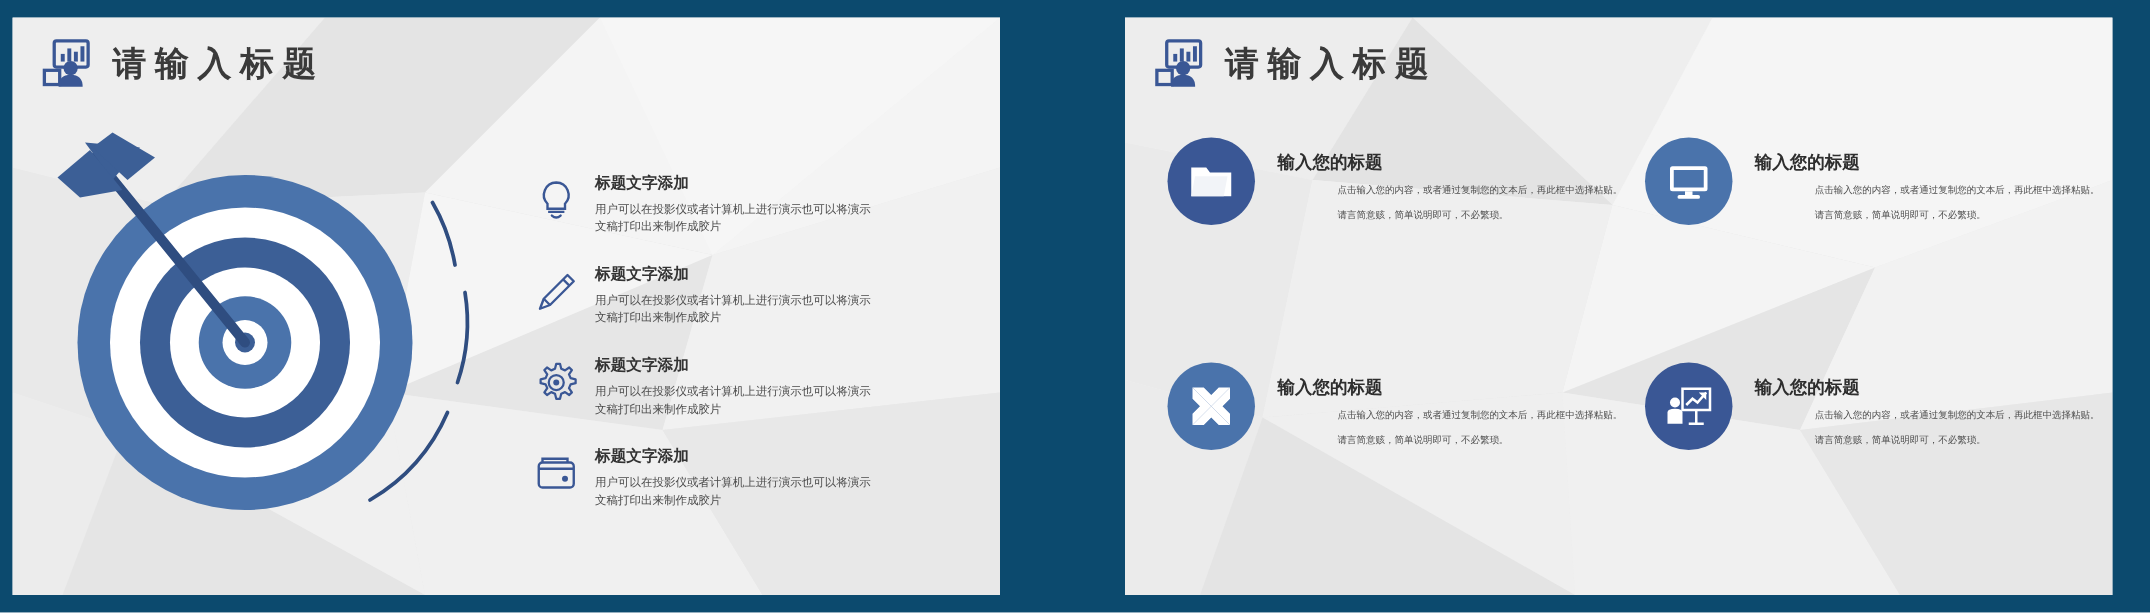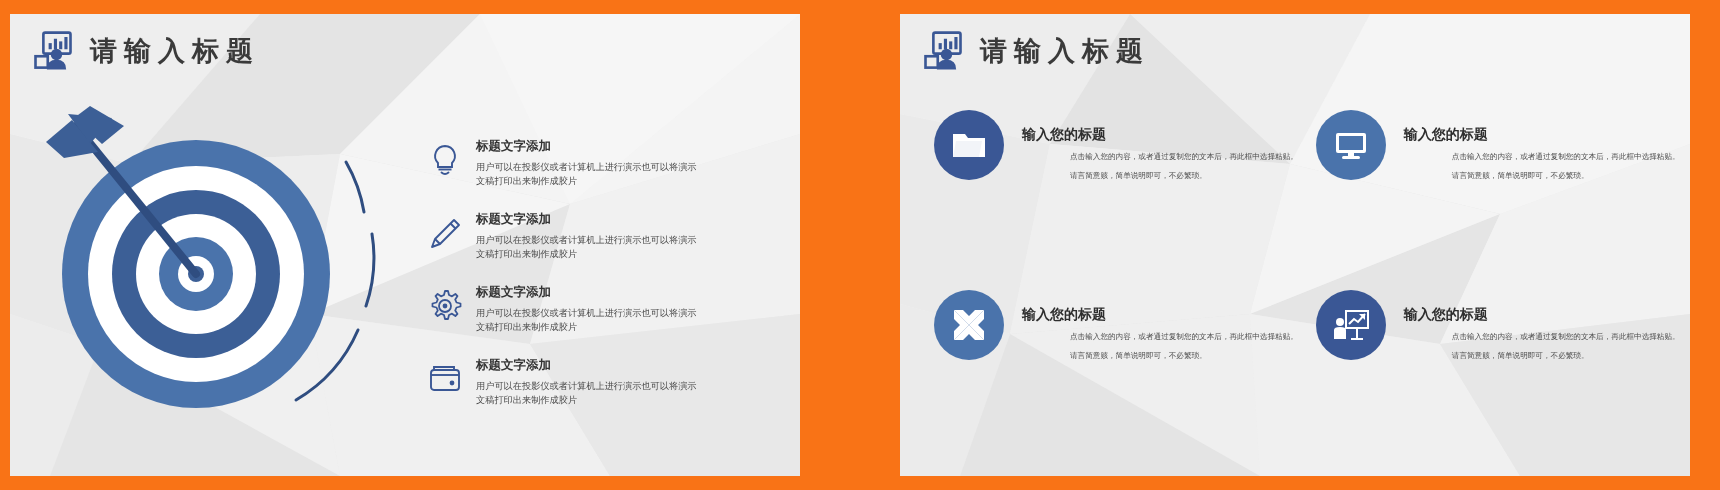--- a/index.html
+++ b/index.html
@@ -1,18 +1,18 @@
 <!DOCTYPE html>
 <html><head>
 <meta charset="utf-8">
 <style>
   html,body{margin:0;padding:0;background:#ffffff;}
   body{width:1720px;height:490px;overflow:hidden;font-family:"Liberation Sans","DejaVu Sans",sans-serif;}
 
-  .stage{position:relative;width:1720px;height:490px;display:flex;gap:0;background:#f97316;}
+  .stage{position:relative;width:1720px;height:490px;display:flex;gap:0;background:#0c4a6e;}
 
   
   .slide{position:relative;width:790px;height:462px;margin:14px 0 14px 0;overflow:hidden;
          background:#efefef;}
   .slide-left{margin-left:10px;}
   .slide-right{margin-left:100px;}
 
   .poly-bg{position:absolute;inset:0;overflow:hidden;}
   .poly-bg svg{display:block;width:100%;height:100%;}
 
@@ -31,21 +31,21 @@
   .bullet:last-child{margin-bottom:0;}
   .b-icon{width:34px;height:34px;flex:0 0 34px;margin-top:4px;}
   .b-icon svg{display:block;width:100%;height:100%;}
   .b-text{flex:1;}
   .b-title{font-size:12.5px;font-weight:700;color:#333333;line-height:1.25;margin-bottom:5px;}
   .b-desc{font-size:9.2px;font-weight:400;color:#4a4a4a;line-height:1.55;width:228px;}
 
   
   .grid{position:absolute;left:34px;top:96px;width:724px;z-index:5;
         display:grid;grid-template-columns:1fr 1fr;gap:110px 18px;}
-  .cell{display:flex;align-items:flex-end;gap:18px;}
+  .cell{display:flex;align-items:center;gap:18px;}
   .circle{width:70px;height:70px;flex:0 0 70px;border-radius:50%;
           display:flex;align-items:center;justify-content:center;}
   .circle svg{display:block;width:40px;height:40px;}
   .c-text{flex:1;padding-top:8px;}
   .c-title{font-size:14px;font-weight:700;color:#2e2e2e;line-height:1;margin-bottom:11px;}
   .c-line{font-size:7.6px;color:#4d4d4d;line-height:1.2;margin-bottom:10px;white-space:nowrap;margin-left:48px;}
   .c-line:last-child{margin-bottom:0;font-family:Liberation Serif, serif;}
 </style>
 </head>
 <body>

